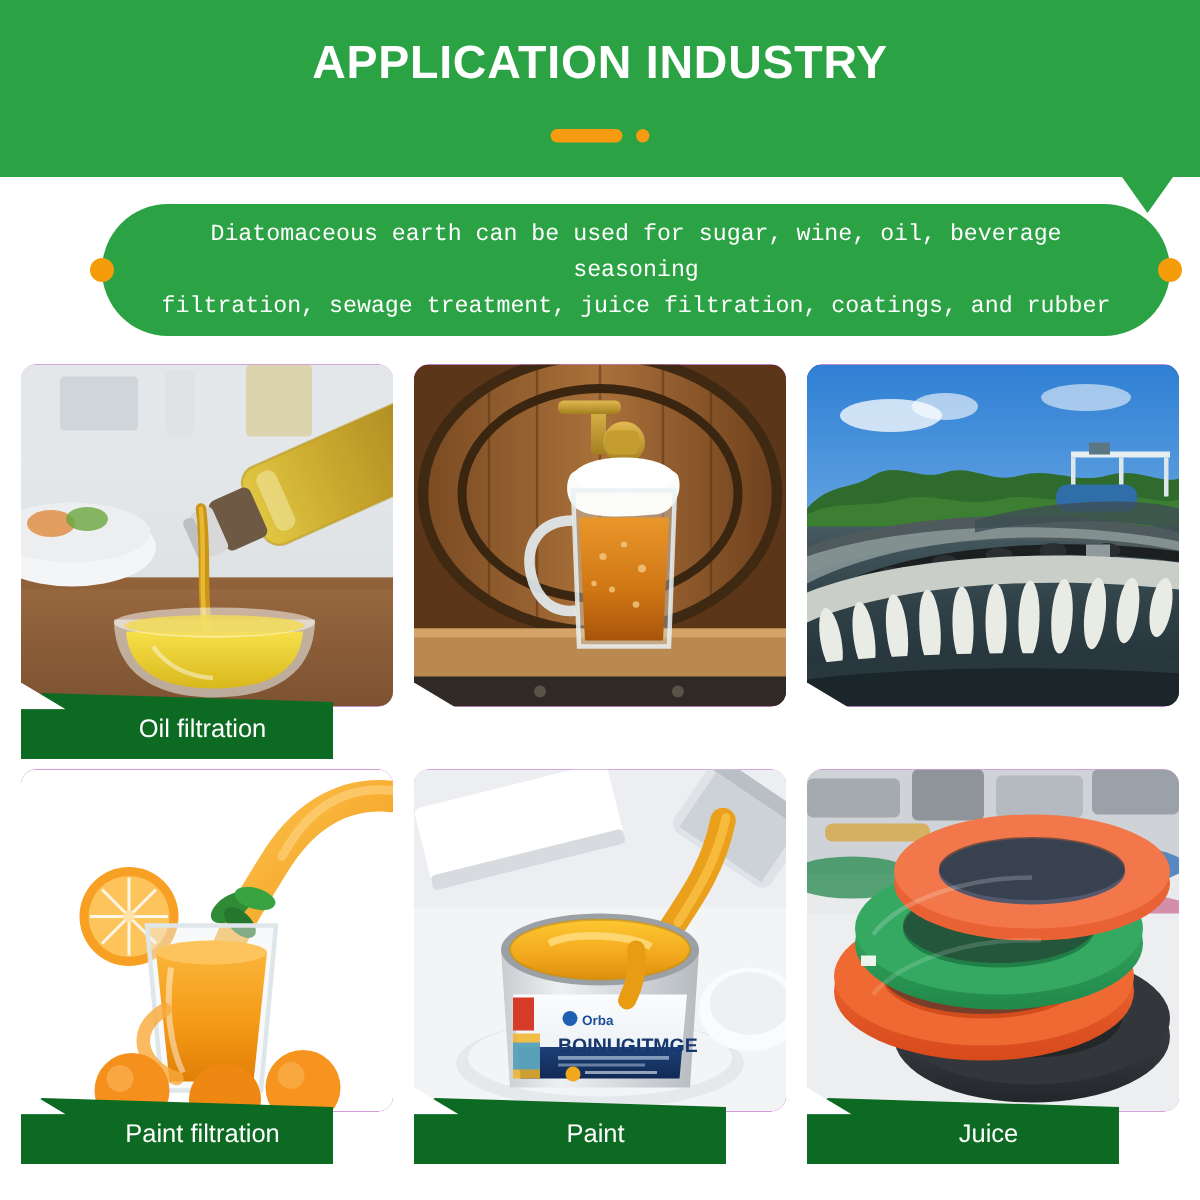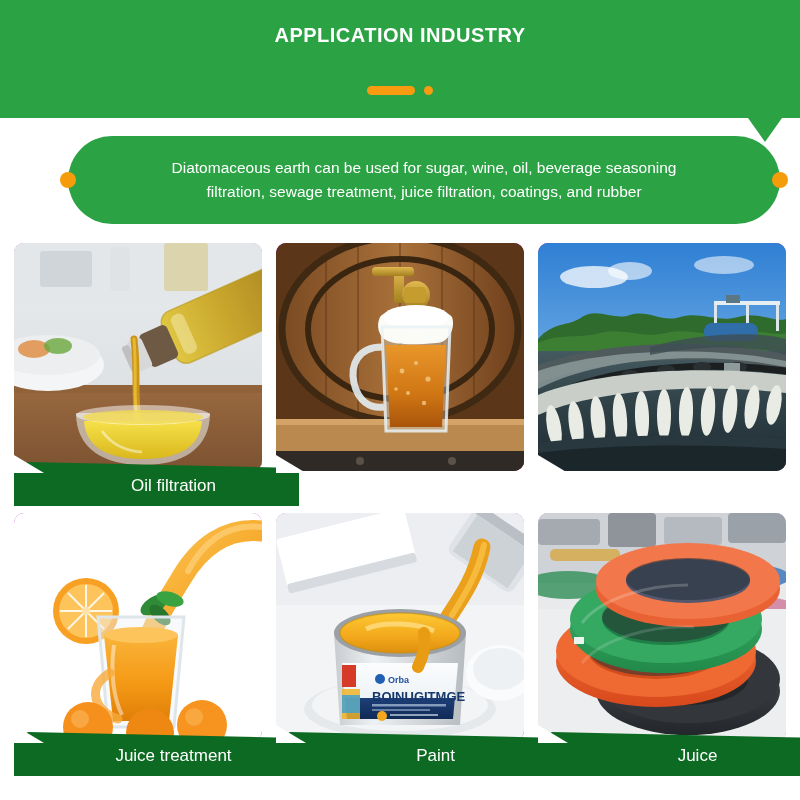--- a/index.html
+++ b/index.html
@@ -28,21 +28,21 @@
     background: #2ba244;
     overflow: visible;
   }
 
   .header-title {
     position: absolute;
     left: 0; top: 24px;
     width: 800px;
     text-align: center;
     color: #ffffff;
-    font-size: 20px;
+    font-size: 31px;
     font-weight: bold;
     letter-spacing: 0.5px;
   }
 
   .header-deco {
     position: absolute;
     left: 0; top: 84px;
     width: 800px;
     height: 12px;
     display: flex;
@@ -76,20 +76,21 @@
   .banner {
     position: absolute;
     left: 68px; top: 136px;
     width: 712px;
     height: 88px;
     background: #2ba244;
     border-radius: 44px;
     display: flex;
     align-items: center;
     justify-content: center;
+    font-family: Liberation Mono, monospace;
   }
 
   .banner-text {
     color: #ffffff;
     font-size: 15.5px;
     line-height: 1.55;
     text-align: center;
     width: 640px;
     white-space: pre-line;
   }
@@ -132,21 +133,21 @@
     overflow: hidden;
     background: #a21caf;
   }
   .card-photo svg { display: block; width: 100%; height: 100%; }
 
   
   .card-label {
     position: absolute;
     left: 0;
     top: 219px;
-    width: 285px;
+    width: 208px;
     height: 44px;
     background: #0d6a22;
     clip-path: polygon(0 0, 100% 6px, 100% 100%, 0 100%);
     display: flex;
     align-items: center;
     justify-content: center;
     padding-left: 34px;
   }
   .card-label.notch-left {
     clip-path: polygon(14px 0, 100% 6px, 100% 100%, 0 100%, 0 8px);
@@ -426,21 +427,21 @@
 
           <circle cx="74" cy="214" r="25" fill="#f6901d"></circle>
           <circle cx="66" cy="206" r="9" fill="#fbb152" opacity="0.7"></circle>
           <circle cx="136" cy="220" r="24" fill="#ef8812"></circle>
           <circle cx="188" cy="212" r="25" fill="#f6941f"></circle>
           <circle cx="180" cy="204" r="9" fill="#fbb152" opacity="0.65"></circle>
         </svg>
       </div>
       <div class="card-wedge"></div>
       <div class="card-label notch-left">
-        <span class="card-label-text">Juice treatment</span>
+        <span class="card-label-text">Paint filtration</span>
       </div>
     </div>
 
     <div class="card">
       <div class="card-photo">
         <svg viewBox="0 0 248 228" preserveAspectRatio="none">
           <defs>
             <linearGradient id="paintY" x1="0" y1="0" x2="0" y2="1">
               <stop offset="0" stop-color="#fdc832"></stop>
                 <stop offset="0.6" stop-color="#f2a81c"></stop>

